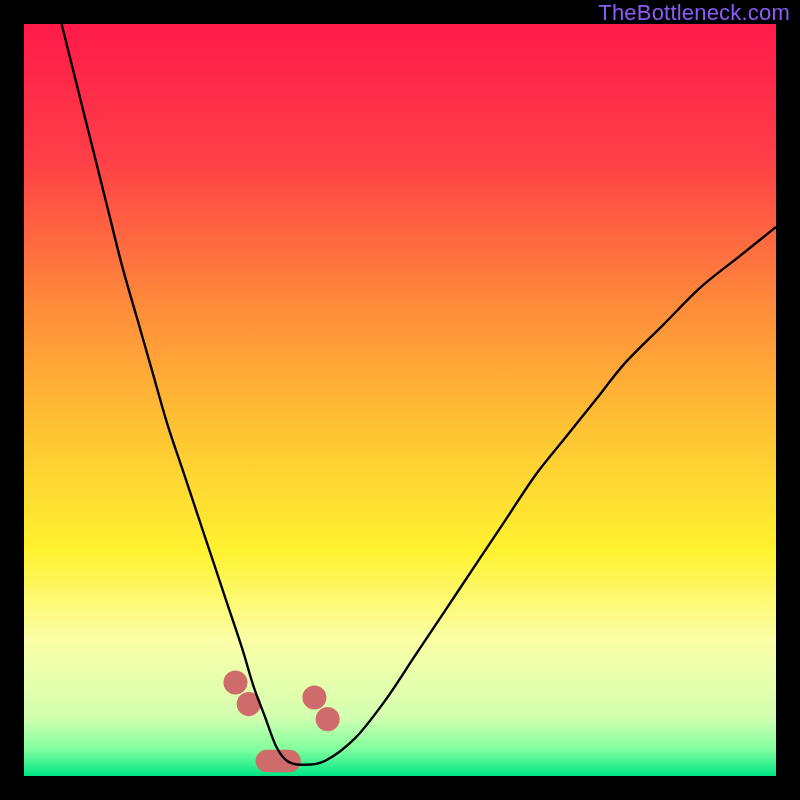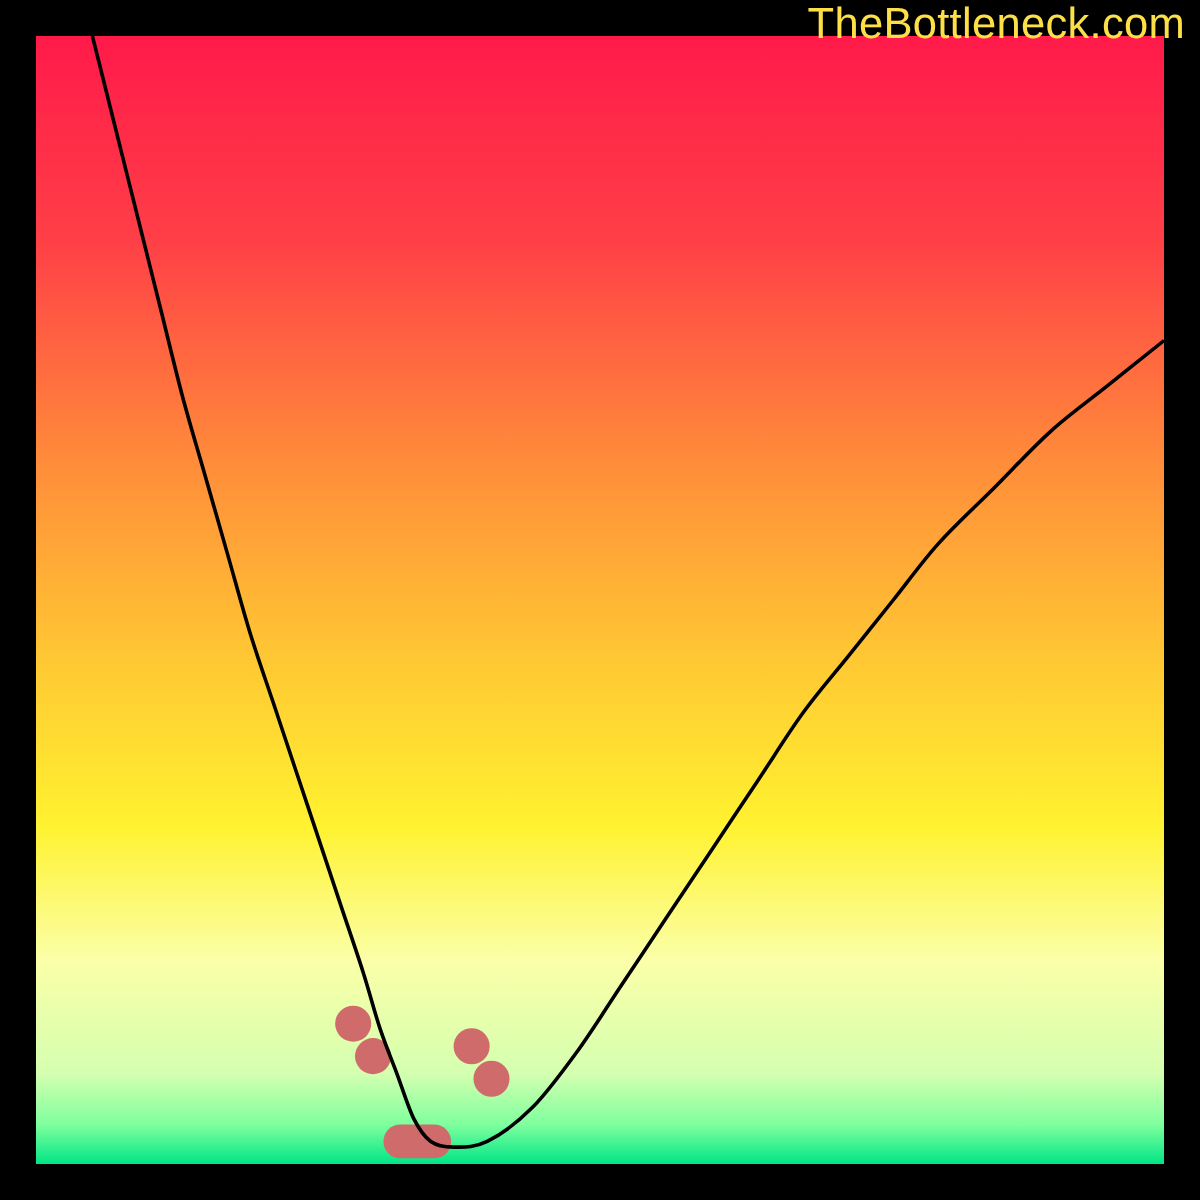--- a/index.html
+++ b/index.html
@@ -24,22 +24,22 @@
     left: 24px;
     top: 24px;
     width: 752px;
     height: 752px;
     overflow: hidden;
   }
   .watermark {
     position: absolute;
     top: 0px;
     right: 10px;
-    color: #fde047;
-    font-size: 29px;
+    color: #8b5cf6;
+    font-size: 22px;
     font-weight: 400;
     letter-spacing: 0.2px;
     z-index: 20;
   }
 </style>
 </head>
 <body>
 
 <div class="frame">
   <div class="watermark">TheBottleneck.com</div>

